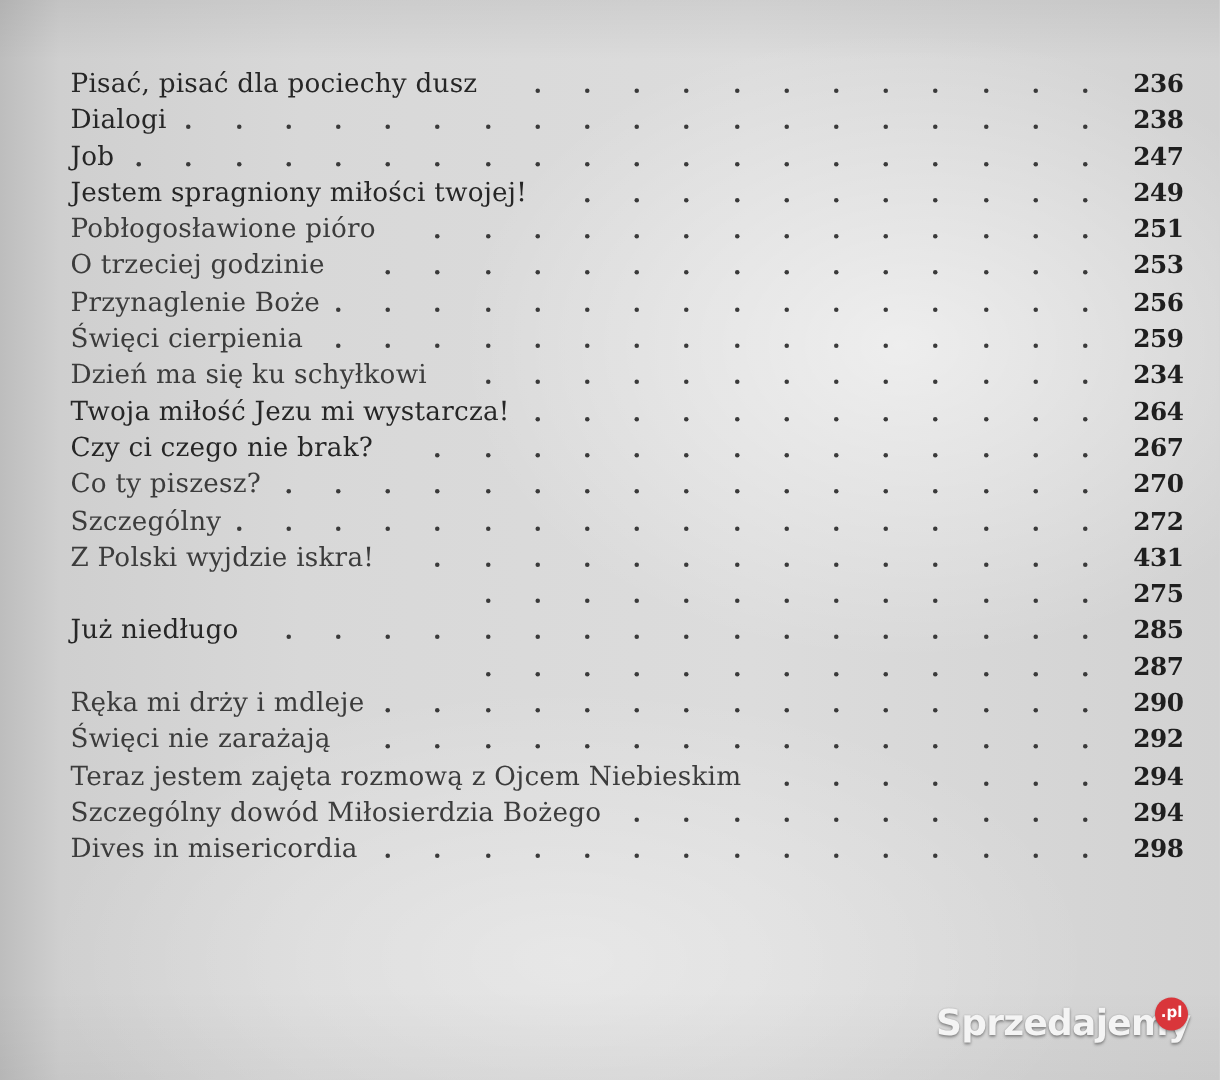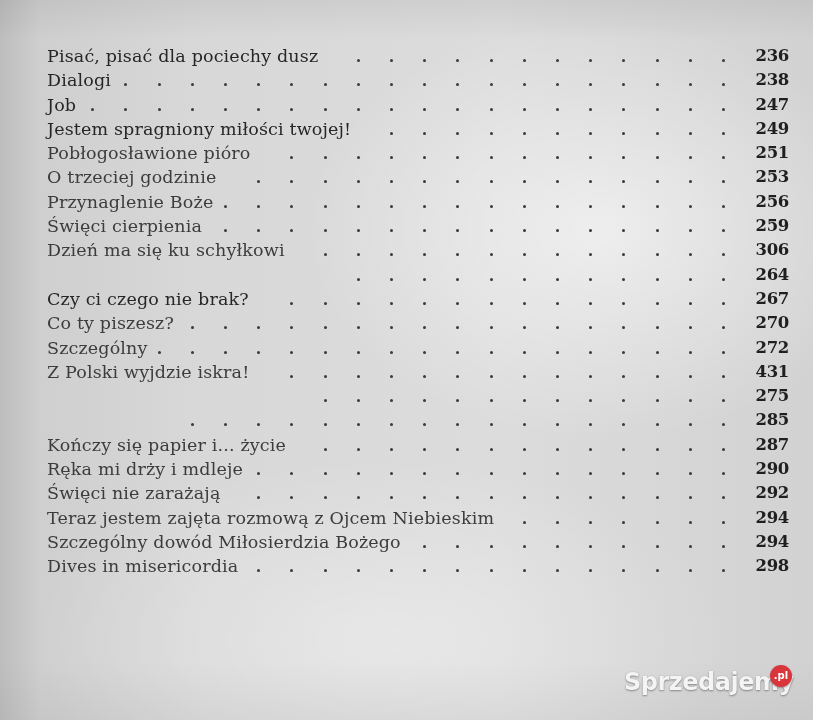--- a/index.html
+++ b/index.html
@@ -296,37 +296,38 @@
           <span class="dot" style="left: 509px;"></span>
           <span class="dot" style="left: 476px;"></span>
           <span class="dot" style="left: 443px;"></span>
           <span class="dot" style="left: 409px;"></span>
           <span class="dot" style="left: 376px;"></span>
           <span class="dot" style="left: 343px;"></span>
           <span class="dot" style="left: 310px;"></span>
           <span class="dot" style="left: 277px;"></span>
         </div>
       <span class="toc-title faint">Dzień ma się ku schyłkowi</span>
-      <span class="toc-page">306</span>
-    </div>
-    <div class="toc-row">
-      <div class="toc-leader">
-          <span class="dot" style="left: 675px;"></span>
-          <span class="dot" style="left: 642px;"></span>
-          <span class="dot" style="left: 609px;"></span>
-          <span class="dot" style="left: 575px;"></span>
-          <span class="dot" style="left: 542px;"></span>
-          <span class="dot" style="left: 509px;"></span>
-          <span class="dot" style="left: 476px;"></span>
-          <span class="dot" style="left: 443px;"></span>
-          <span class="dot" style="left: 409px;"></span>
-          <span class="dot" style="left: 376px;"></span>
-          <span class="dot" style="left: 343px;"></span>
-          <span class="dot" style="left: 310px;"></span>
-        </div>
+      <span class="toc-page">234</span>
+    </div>
+    <div class="toc-row">
+      <div class="toc-leader">
+          <span class="dot" style="left: 675px;"></span>
+          <span class="dot" style="left: 642px;"></span>
+          <span class="dot" style="left: 609px;"></span>
+          <span class="dot" style="left: 575px;"></span>
+          <span class="dot" style="left: 542px;"></span>
+          <span class="dot" style="left: 509px;"></span>
+          <span class="dot" style="left: 476px;"></span>
+          <span class="dot" style="left: 443px;"></span>
+          <span class="dot" style="left: 409px;"></span>
+          <span class="dot" style="left: 376px;"></span>
+          <span class="dot" style="left: 343px;"></span>
+          <span class="dot" style="left: 310px;"></span>
+        </div>
+      <span class="toc-title">Twoja miłość Jezu mi wystarcza!</span>
       <span class="toc-page">264</span>
     </div>
     <div class="toc-row">
       <div class="toc-leader">
           <span class="dot" style="left: 675px;"></span>
           <span class="dot" style="left: 642px;"></span>
           <span class="dot" style="left: 609px;"></span>
           <span class="dot" style="left: 575px;"></span>
           <span class="dot" style="left: 542px;"></span>
           <span class="dot" style="left: 509px;"></span>
@@ -440,39 +441,39 @@
           <span class="dot" style="left: 409px;"></span>
           <span class="dot" style="left: 376px;"></span>
           <span class="dot" style="left: 343px;"></span>
           <span class="dot" style="left: 310px;"></span>
           <span class="dot" style="left: 277px;"></span>
           <span class="dot" style="left: 243px;"></span>
           <span class="dot" style="left: 210px;"></span>
           <span class="dot" style="left: 177px;"></span>
           <span class="dot" style="left: 144px;"></span>
         </div>
+      <span class="toc-title">Już niedługo</span>
       <span class="toc-page">285</span>
     </div>
     <div class="toc-row">
       <div class="toc-leader">
           <span class="dot" style="left: 675px;"></span>
           <span class="dot" style="left: 642px;"></span>
           <span class="dot" style="left: 609px;"></span>
           <span class="dot" style="left: 575px;"></span>
           <span class="dot" style="left: 542px;"></span>
           <span class="dot" style="left: 509px;"></span>
           <span class="dot" style="left: 476px;"></span>
           <span class="dot" style="left: 443px;"></span>
           <span class="dot" style="left: 409px;"></span>
           <span class="dot" style="left: 376px;"></span>
           <span class="dot" style="left: 343px;"></span>
           <span class="dot" style="left: 310px;"></span>
           <span class="dot" style="left: 277px;"></span>
         </div>
-      <span class="toc-title faint">Kończy się papier i... życie</span>
       <span class="toc-page">287</span>
     </div>
     <div class="toc-row">
       <div class="toc-leader">
           <span class="dot" style="left: 675px;"></span>
           <span class="dot" style="left: 642px;"></span>
           <span class="dot" style="left: 609px;"></span>
           <span class="dot" style="left: 575px;"></span>
           <span class="dot" style="left: 542px;"></span>
           <span class="dot" style="left: 509px;"></span>

